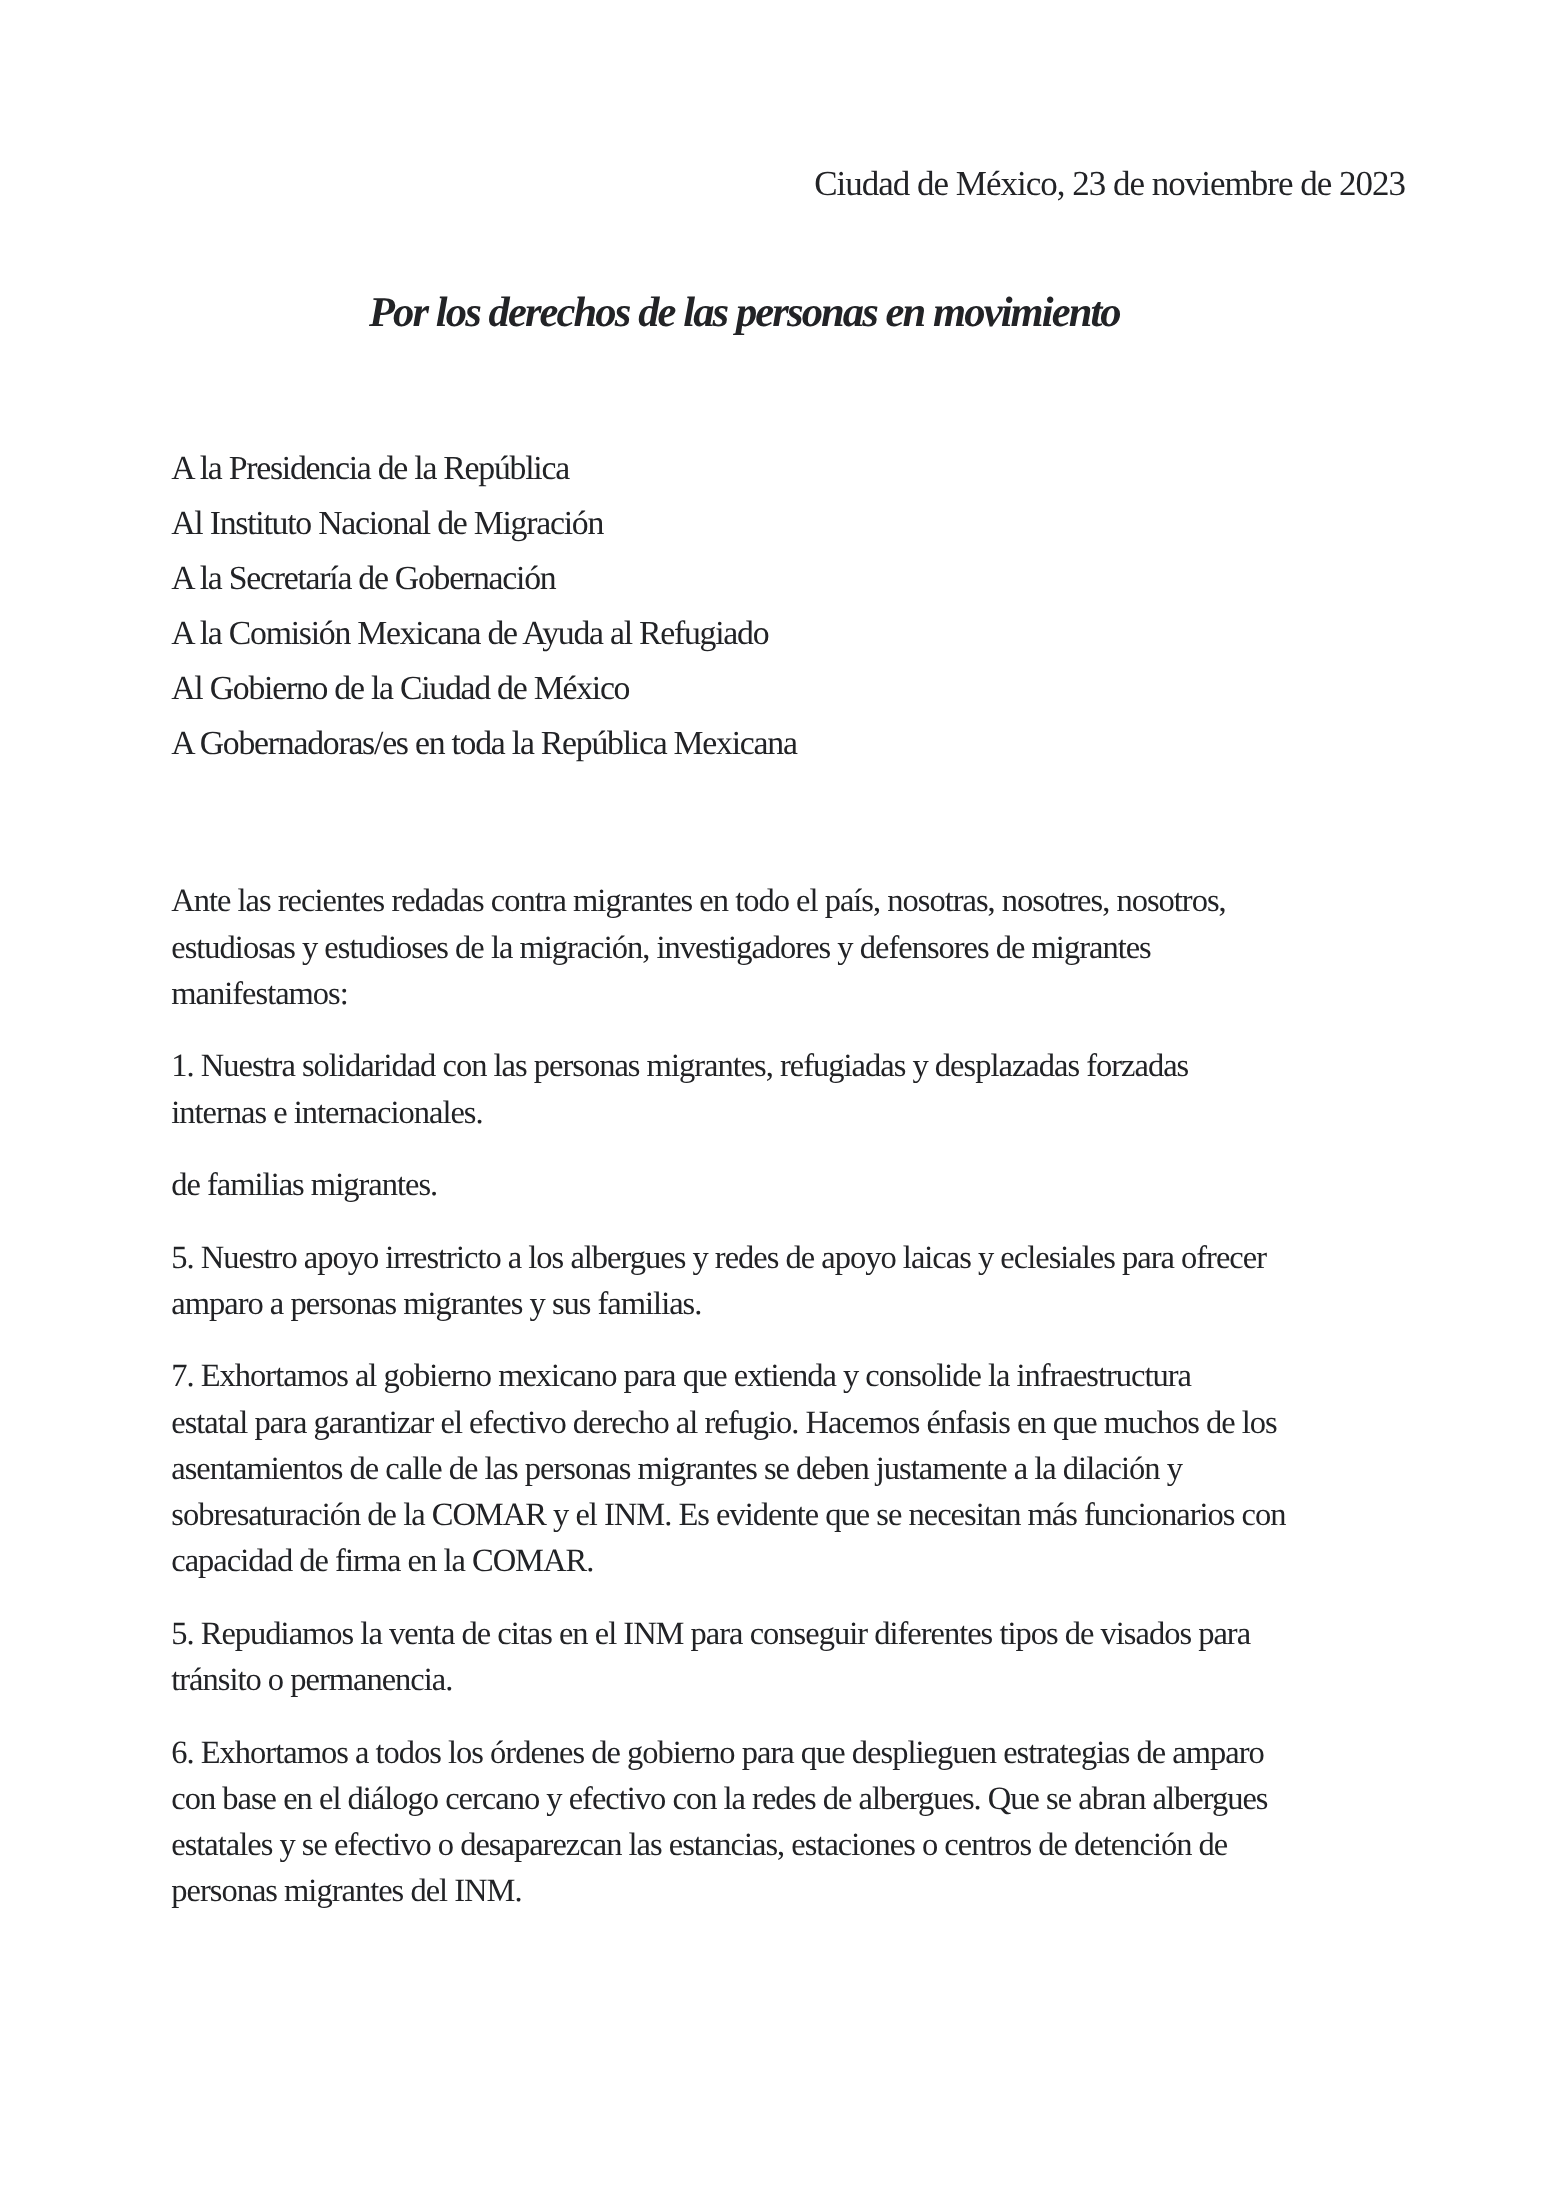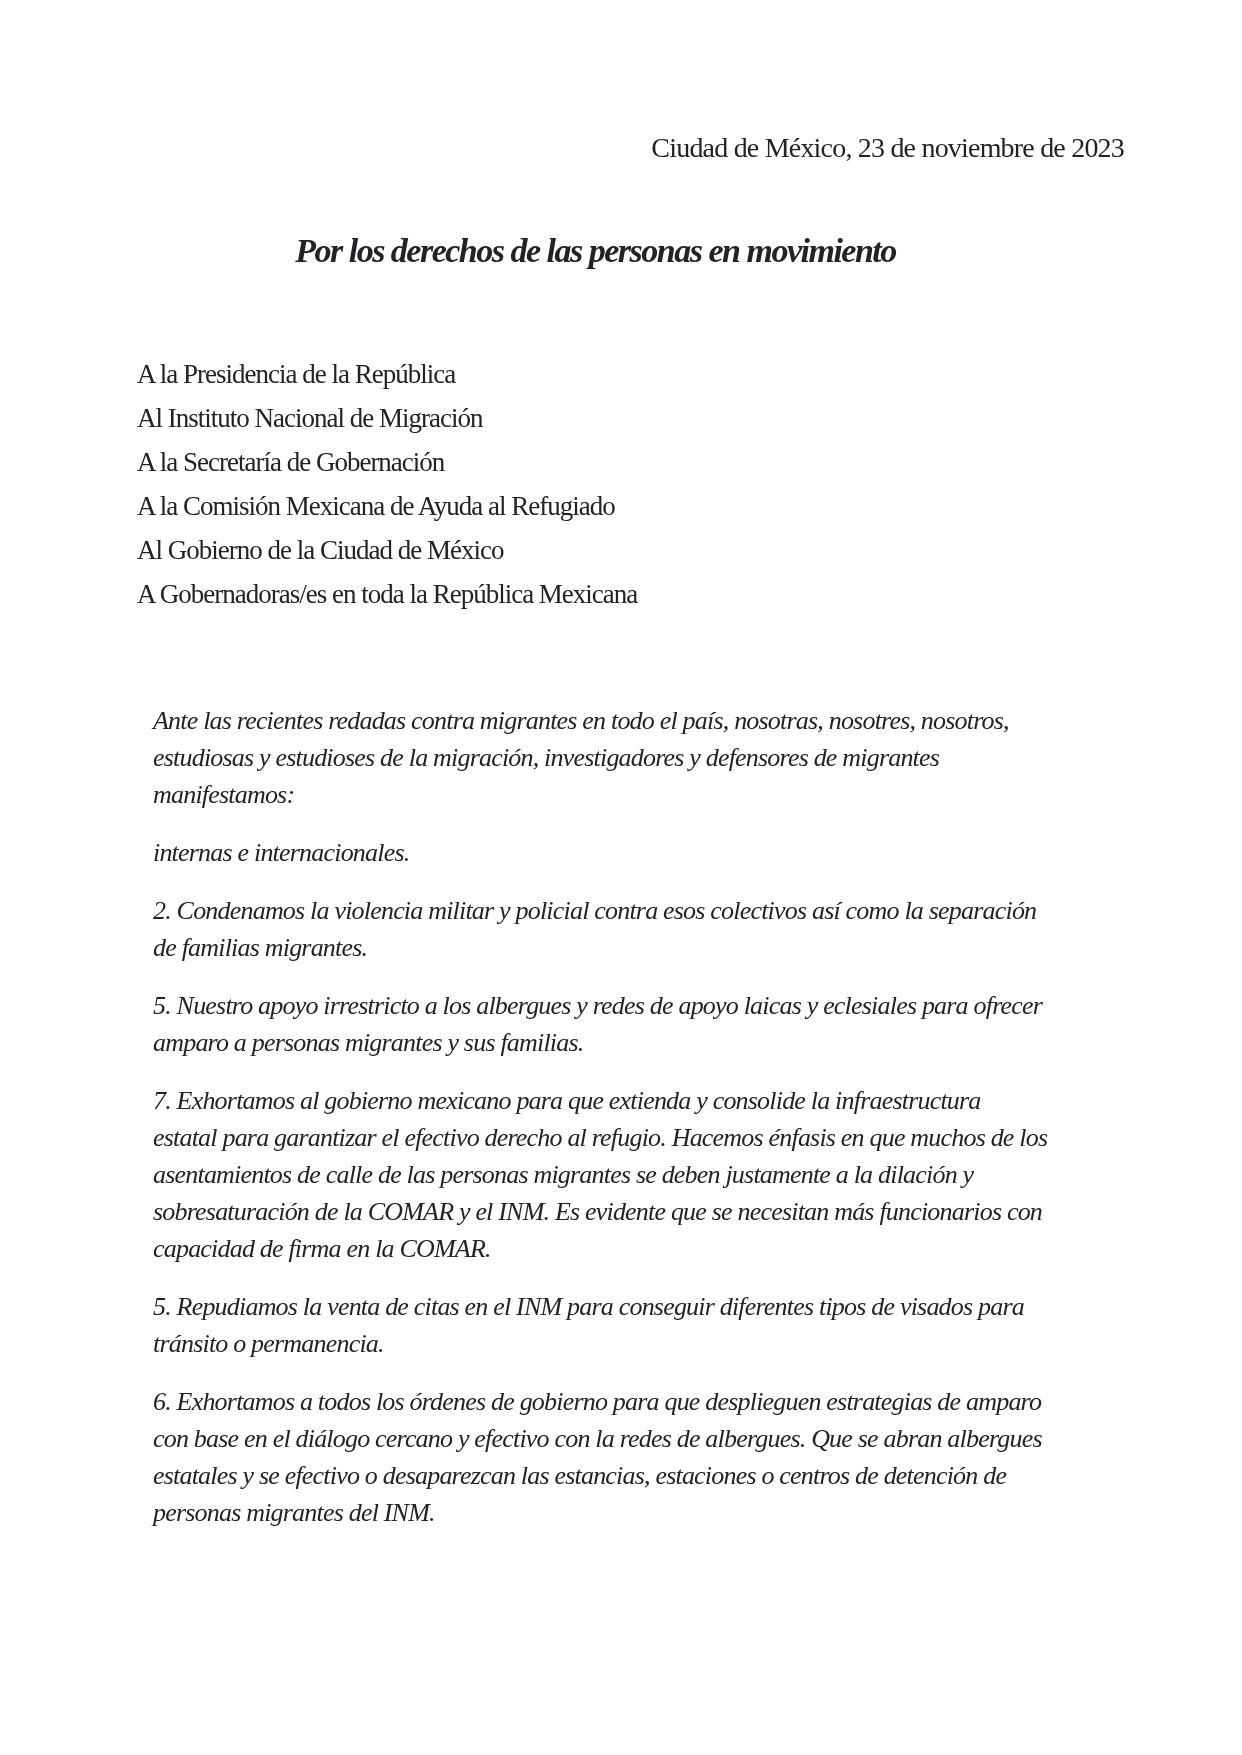--- a/index.html
+++ b/index.html
@@ -41,22 +41,21 @@
     margin-top: 79px;
   }
   .addr {
     font-size: 27px;
     font-weight: normal;
     line-height: 44px;
     letter-spacing: -1px;
     white-space: nowrap;
   }
   .para {
-    margin: 0 0 21px 16px;
-    font-style: italic;
+    margin: 0 0 21px 0;
   }
   .para.intro {
     margin-top: 86px;
   }
   .pline {
     font-size: 26px;
     line-height: 37px;
     letter-spacing: -0.8px;
     white-space: nowrap;
   }
@@ -79,25 +78,25 @@
     <div class="addr">A Gobernadoras/es en toda la República Mexicana</div>
   </div>
 
   <div class="para intro">
     <div class="pline">Ante las recientes redadas contra migrantes en todo el país, nosotras, nosotres, nosotros,</div>
     <div class="pline">estudiosas y estudioses de la migración, investigadores y defensores de migrantes</div>
     <div class="pline">manifestamos:</div>
   </div>
 
   <div class="para">
+    <div class="pline">1. Nuestra solidaridad con las personas migrantes, refugiadas y desplazadas forzadas</div>
     <div class="pline">internas e internacionales.</div>
   </div>
 
   <div class="para">
-    <div class="pline">2. Condenamos la violencia militar y policial contra esos colectivos así como la separación</div>
     <div class="pline">de familias migrantes.</div>
   </div>
 
   <div class="para">
     <div class="pline">5. Nuestro apoyo irrestricto a los albergues y redes de apoyo laicas y eclesiales para ofrecer</div>
     <div class="pline">amparo a personas migrantes y sus familias.</div>
   </div>
 
   <div class="para">
     <div class="pline">7. Exhortamos al gobierno mexicano para que extienda y consolide la infraestructura</div>

